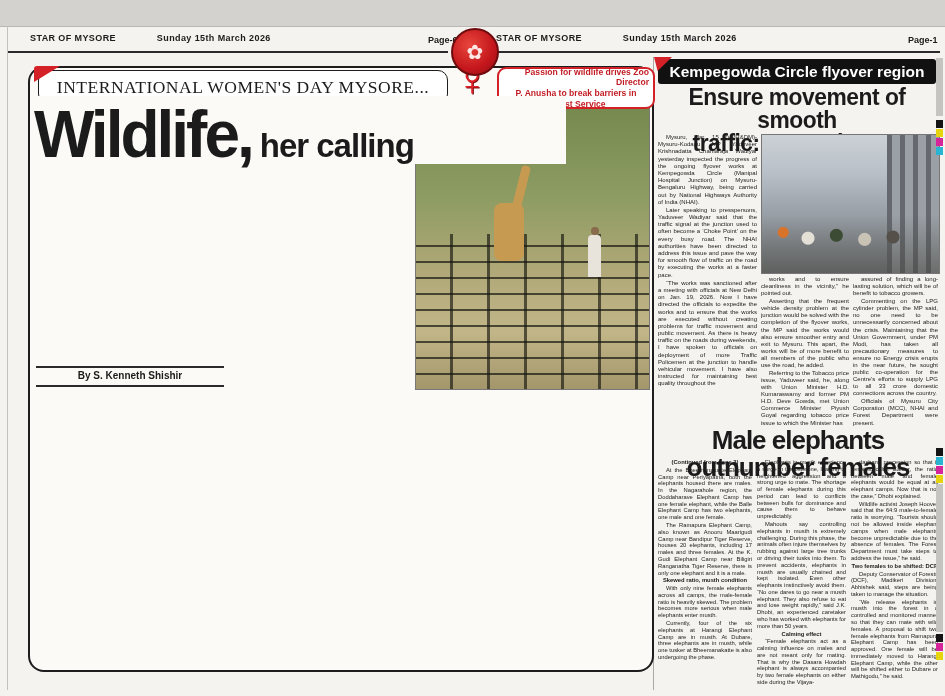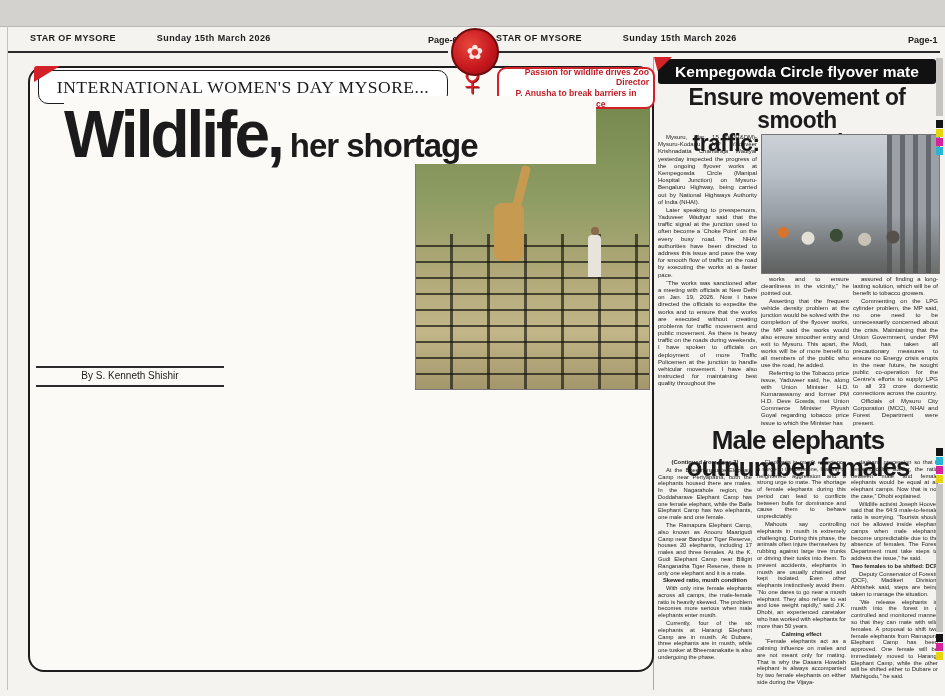--- a/index.html
+++ b/index.html
@@ -29,21 +29,21 @@
              font-family:"Liberation Serif",serif;font-size:17.5px;letter-spacing:.5px;z-index:3;}
   #wd-banner-red{left:34px;top:66px;width:26px;height:16px;background:#d42127;
                  clip-path:polygon(0 0,100% 0,0 100%);z-index:4;border-radius:3px 0 0 0;}
   #female-sym{left:448px;top:50px;width:48px;height:58px;color:#e02027;font-size:46px;font-weight:bold;
               text-shadow:1px 1px 0 #7e1013;z-index:5;line-height:58px;text-align:center;}
   #kicker{left:497px;top:67px;width:146px;height:34px;border:2px solid #d42127;border-radius:9px;
           background:#fff;color:#c21d24;font-weight:bold;font-size:8.6px;line-height:1.25;
           display:flex;flex-direction:column;justify-content:center;padding:2px 4px;z-index:3;}
   
   #wd-headline{left:34px;top:96px;width:532px;height:68px;background:#fbfaf6;z-index:3;
-               white-space:nowrap;display:flex;align-items:flex-end;margin-left:30px;}
+               white-space:nowrap;display:flex;align-items:flex-end;}
   #wd-headline .wl{font-size:64px;font-weight:bold;letter-spacing:-3px;line-height:.92;
                    transform:scaleY(1.04);}
   #wd-headline .hc{font-size:33px;font-weight:bold;letter-spacing:-1px;margin-left:8px;line-height:1.05;}
   
   .photo{border:1px solid #777;overflow:hidden;}
   #ph-anusha{left:33px;top:164px;width:189px;height:198px;
     background:linear-gradient(180deg,#46573a 0%,#5665444 0,#56654a 30%,#68684f 55%,#7c6847 78%,#5d4a33 100%);}
   #ph-anusha .head{position:absolute;left:78px;top:38px;width:26px;height:30px;border-radius:50%;background:#c99d77;}
   #ph-anusha .body{position:absolute;left:52px;top:64px;width:80px;height:78px;border-radius:12px 12px 0 0;background:#39492e;}
   #ph-anusha .desk{position:absolute;left:0;bottom:0;width:100%;height:46px;background:linear-gradient(180deg,#8a6b42,#6e5232);}
@@ -56,21 +56,21 @@
   #ph-giraffe .giraffe{position:absolute;left:78px;top:96px;width:30px;height:58px;background:#c79a52;border-radius:8px;}
   #ph-giraffe .neck{position:absolute;left:100px;top:58px;width:9px;height:52px;background:#c79a52;transform:rotate(14deg);border-radius:4px;}
   #ph-giraffe .woman{position:absolute;left:172px;top:128px;width:13px;height:42px;background:#e8e4dc;border-radius:4px 4px 0 0;}
   #ph-giraffe .woman:before{content:"";position:absolute;left:3px;top:-8px;width:8px;height:8px;border-radius:50%;background:#8a6a4c;}
   #ph-group{left:33px;top:518px;width:315px;height:134px;
     background:linear-gradient(180deg,#93a169 0%,#a9b07a 28%,#62713f 55%,#475830 100%);}
   #ph-group .row{position:absolute;left:0;bottom:0;width:100%;height:62%;
     background:repeating-linear-gradient(90deg,#3a5230 0 16px,#4c6434 16px 26px,#40582e 26px 40px);opacity:.85;}
   
   #byline{left:36px;top:366px;width:188px;height:17px;border-top:2px solid #2a2a2a;border-bottom:2px solid #2a2a2a;
-          text-align:center;font-weight:normal;font-size:10px;line-height:16px;z-index:2;}
+          text-align:center;font-weight:bold;font-size:10px;line-height:16px;z-index:2;}
   #wd-caption{left:33px;top:654px;width:315px;font-size:7px;font-weight:bold;font-style:italic;text-align:center;}
   
   .txt p{margin:0 0 1px 0;text-indent:8px;text-align:justify;}
   .txt p.t-h{text-indent:0;text-align:center;font-weight:bold;font-style:normal;}
   .txt p.t-q{font-weight:bold;font-style:italic;text-indent:8px;}
   .txt p.t-pi{font-style:italic;}
   .txt p.t-dc{text-indent:0;}
   .txt{overflow:hidden;}
   #intro{left:228px;top:167px;width:185px;height:219px;font-family:"Liberation Serif",serif;
          font-size:7.5px;line-height:1.2;}
@@ -137,21 +137,21 @@
   <div class="abs" id="wd-banner-red"></div>
   <div class="abs" id="wd-banner">INTERNATIONAL WOMEN'S DAY MYSORE...</div>
   <div class="abs" id="female-sym">♀</div>
   <div class="abs" id="kicker">
     <div style="text-align:right;">Passion for wildlife drives Zoo Director</div>
     <div style="text-align:center;">P. Anusha to break barriers in Forest Service</div>
   </div>
 
   <div class="abs" id="wd-headline">
     <span class="wl">Wildlife,</span>
-    <span class="hc">her shortage</span>
+    <span class="hc">her calling</span>
   </div>
 
   <div class="abs photo" id="ph-giraffe">
     <div class="rails"></div>
     <div class="giraffe"></div>
     <div class="neck"></div>
     <div class="woman"></div>
   </div>
 
   <div class="abs photo" id="ph-anusha">
@@ -203,21 +203,21 @@
       <p class="t-q">SOM: What message would you like to convey to young women aspiring to join the Forest Service?</p>
       <p class="t-p">Anusha: There is no difference between men and women when it comes to pursuing a career. Young women should listen to their inner calling and work towards achieving what they truly want to become.</p>
     </div>
 
   <div class="abs photo" id="ph-group">
     <div class="row"></div>
   </div>
   <div class="abs" id="wd-caption">Mysuru Zoo Executive Director P. Anusha interacting with the Zoo women staff.</div>
 
   <div class="abs" id="fly-banner-red"></div>
-  <div class="abs" id="fly-banner">Kempegowda Circle flyover mate</div>
+  <div class="abs" id="fly-banner">Kempegowda Circle flyover region</div>
   <div class="abs" id="fly-headline">
     <div>Ensure movement of smooth</div>
     <div>traffic: MP Yaduveer</div>
   </div>
 
   <div class="abs photo" id="ph-flyover">
     <div class="girders"></div>
     <div class="crowd"></div>
   </div>
 

